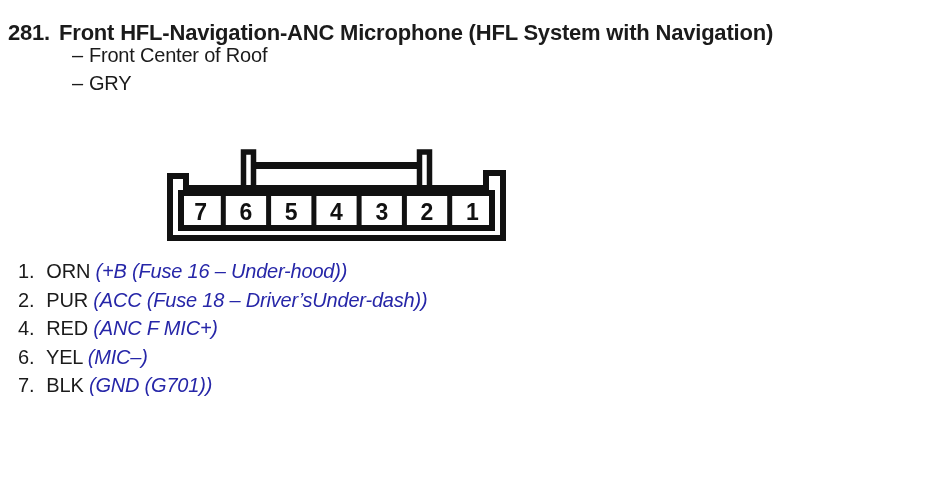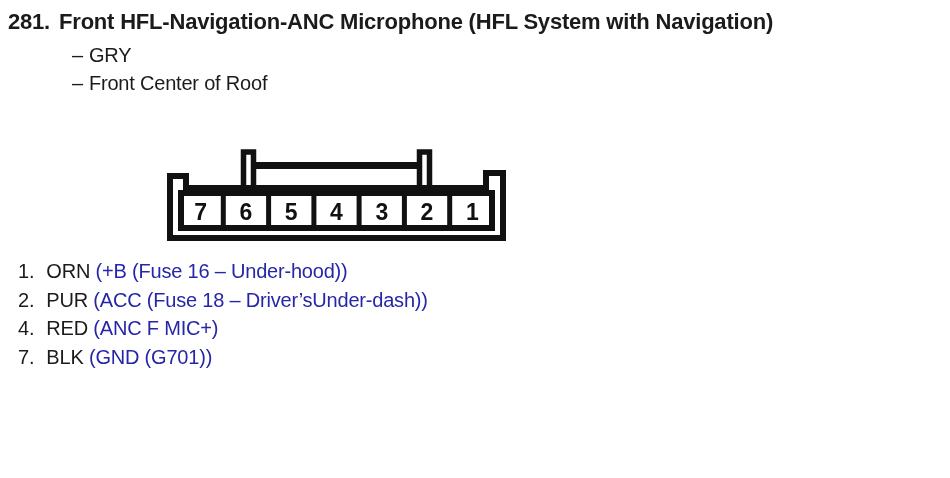--- a/index.html
+++ b/index.html
@@ -10,21 +10,21 @@
   html,body{margin:0;padding:0;}
   body{
     width:950px;height:478px;
     background:#ffffff;
     font-family:"Liberation Sans", sans-serif;
     color:var(--ink);
     position:relative;
     overflow:hidden;
   }
   .title-row{
-    position:absolute;left:8px;top:9px;
+    position:absolute;left:8px;top:20px;
     font-size:22px;font-weight:bold;letter-spacing:-0.2px;
     white-space:nowrap;
   }
   .title-row .num{display:inline-block;margin-right:9px;}
   .details{
     position:absolute;left:72px;top:41px;
     font-size:20px;line-height:28.4px;
     letter-spacing:-0.2px;
   }
   .detail-line .dash{display:inline-block;margin-right:6px;}
@@ -35,35 +35,35 @@
     font-family:"Liberation Sans", sans-serif;
     font-weight:bold;font-size:23px;fill:var(--line);
   }
   .pin-list{
     position:absolute;left:18px;top:257px;
     font-size:20px;line-height:28.6px;
     letter-spacing:-0.2px;
     white-space:nowrap;
   }
   .pin-row .pin-num{display:inline-block;width:23px;}
-  .pin-row .sig{color:var(--blue);}
+  .pin-row .sig{color:var(--blue);font-style:italic;}
 </style>
 </head>
 <body>
 
 <div class="title-row">
   <span class="num">281.</span><span>Front HFL-Navigation-ANC Microphone (HFL System with Navigation)</span>
 </div>
 
 <div class="details">
   <div class="detail-line">
-    <span class="dash">–</span><span>GRY</span>
+    <span class="dash">–</span><span>Front Center of Roof</span>
   </div>
   <div class="detail-line">
-    <span class="dash">–</span><span>Front Center of Roof</span>
+    <span class="dash">–</span><span>GRY</span>
   </div>
 </div>
 
 <div class="connector-wrap">
   <svg width="350" height="105" viewBox="160 140 350 105">
 
     <line x1="254" y1="165.5" x2="419" y2="165.5" stroke="#111" stroke-width="7"></line>
 
     <path d="M 243.5 191 V 152 H 253.5 V 191" fill="none" stroke="#111" stroke-width="5.5"></path>
 
@@ -100,17 +100,22 @@
     <span class="pin-num">2.</span>
     <span class="wire">PUR</span>
     <span class="sig">(ACC (Fuse 18 – Driver’sUnder-dash))</span>
   </div>
   <div class="pin-row">
     <span class="pin-num">4.</span>
     <span class="wire">RED</span>
     <span class="sig">(ANC F MIC+)</span>
   </div>
   <div class="pin-row">
+    <span class="pin-num">6.</span>
+    <span class="wire">YEL</span>
+    <span class="sig">(MIC–)</span>
+  </div>
+  <div class="pin-row">
     <span class="pin-num">7.</span>
     <span class="wire">BLK</span>
     <span class="sig">(GND (G701))</span>
   </div>
 </div>
 
 </body></html>

